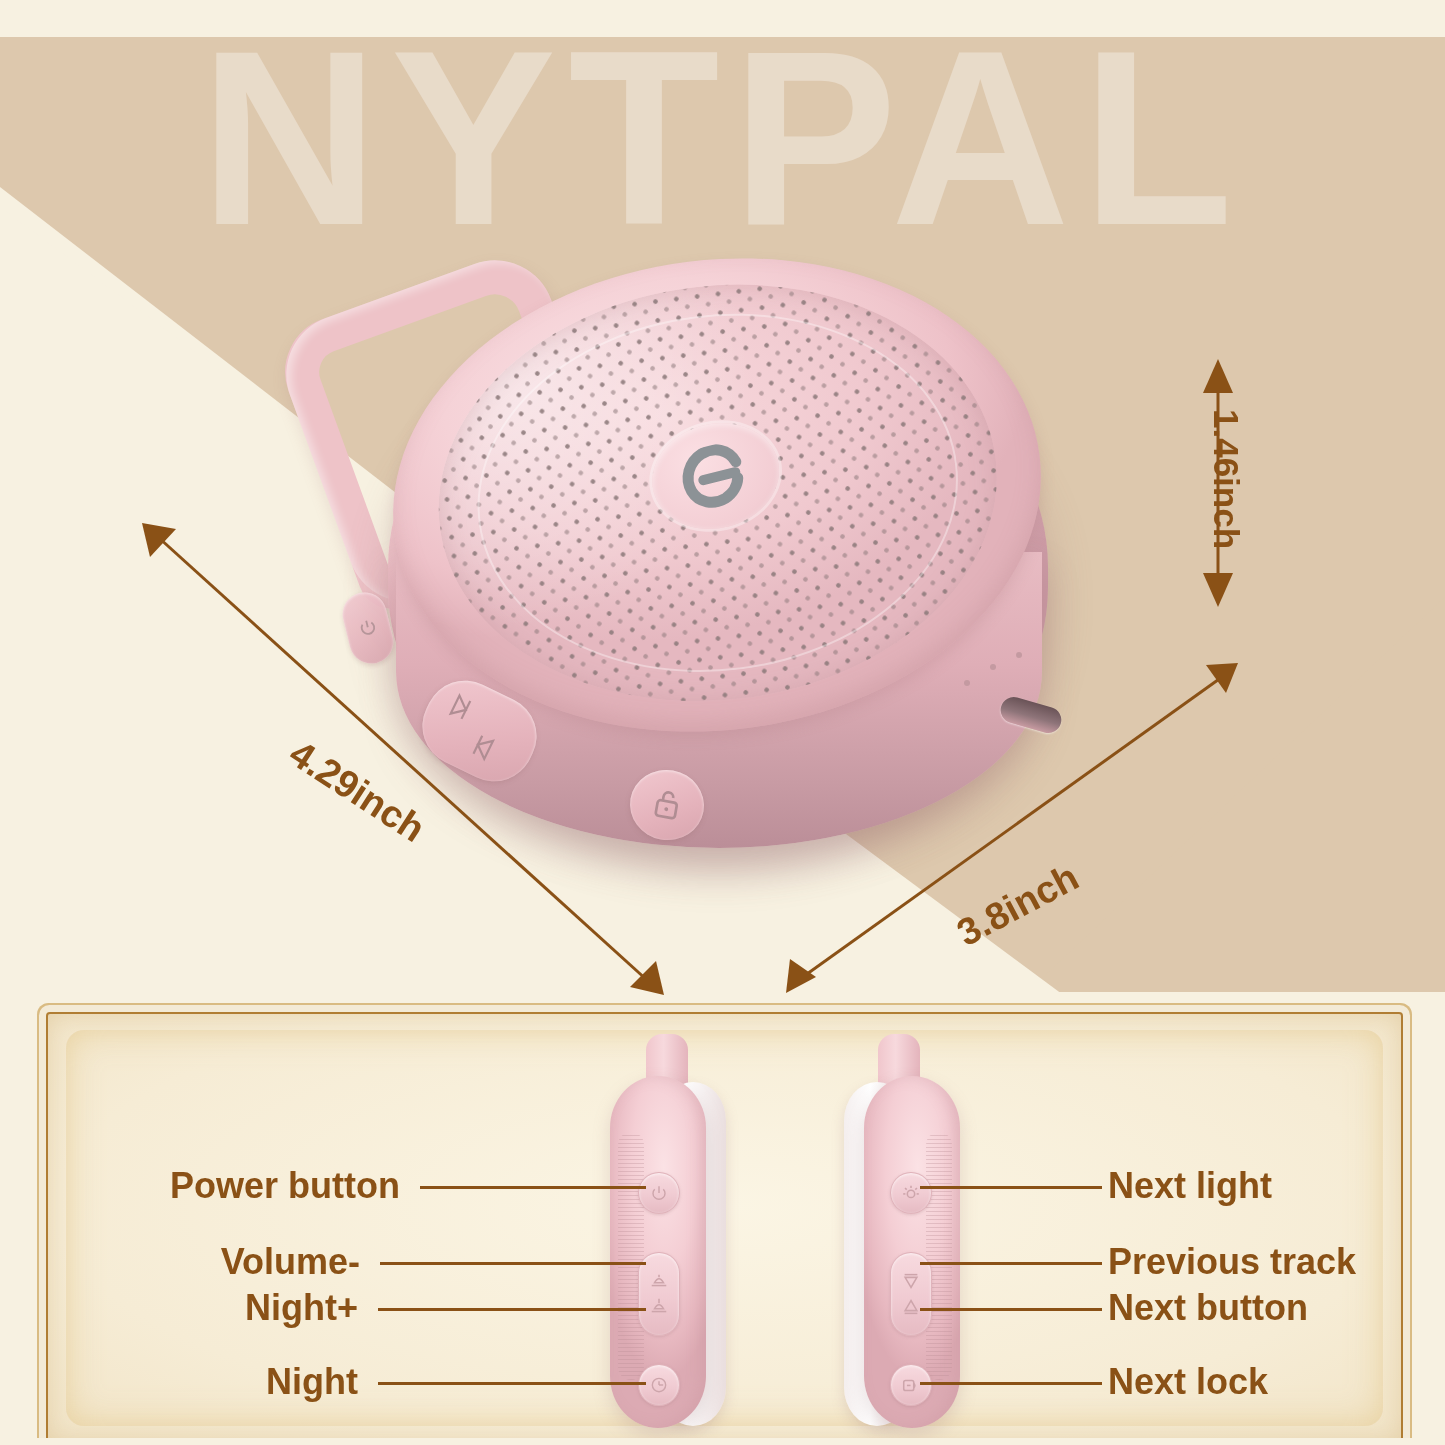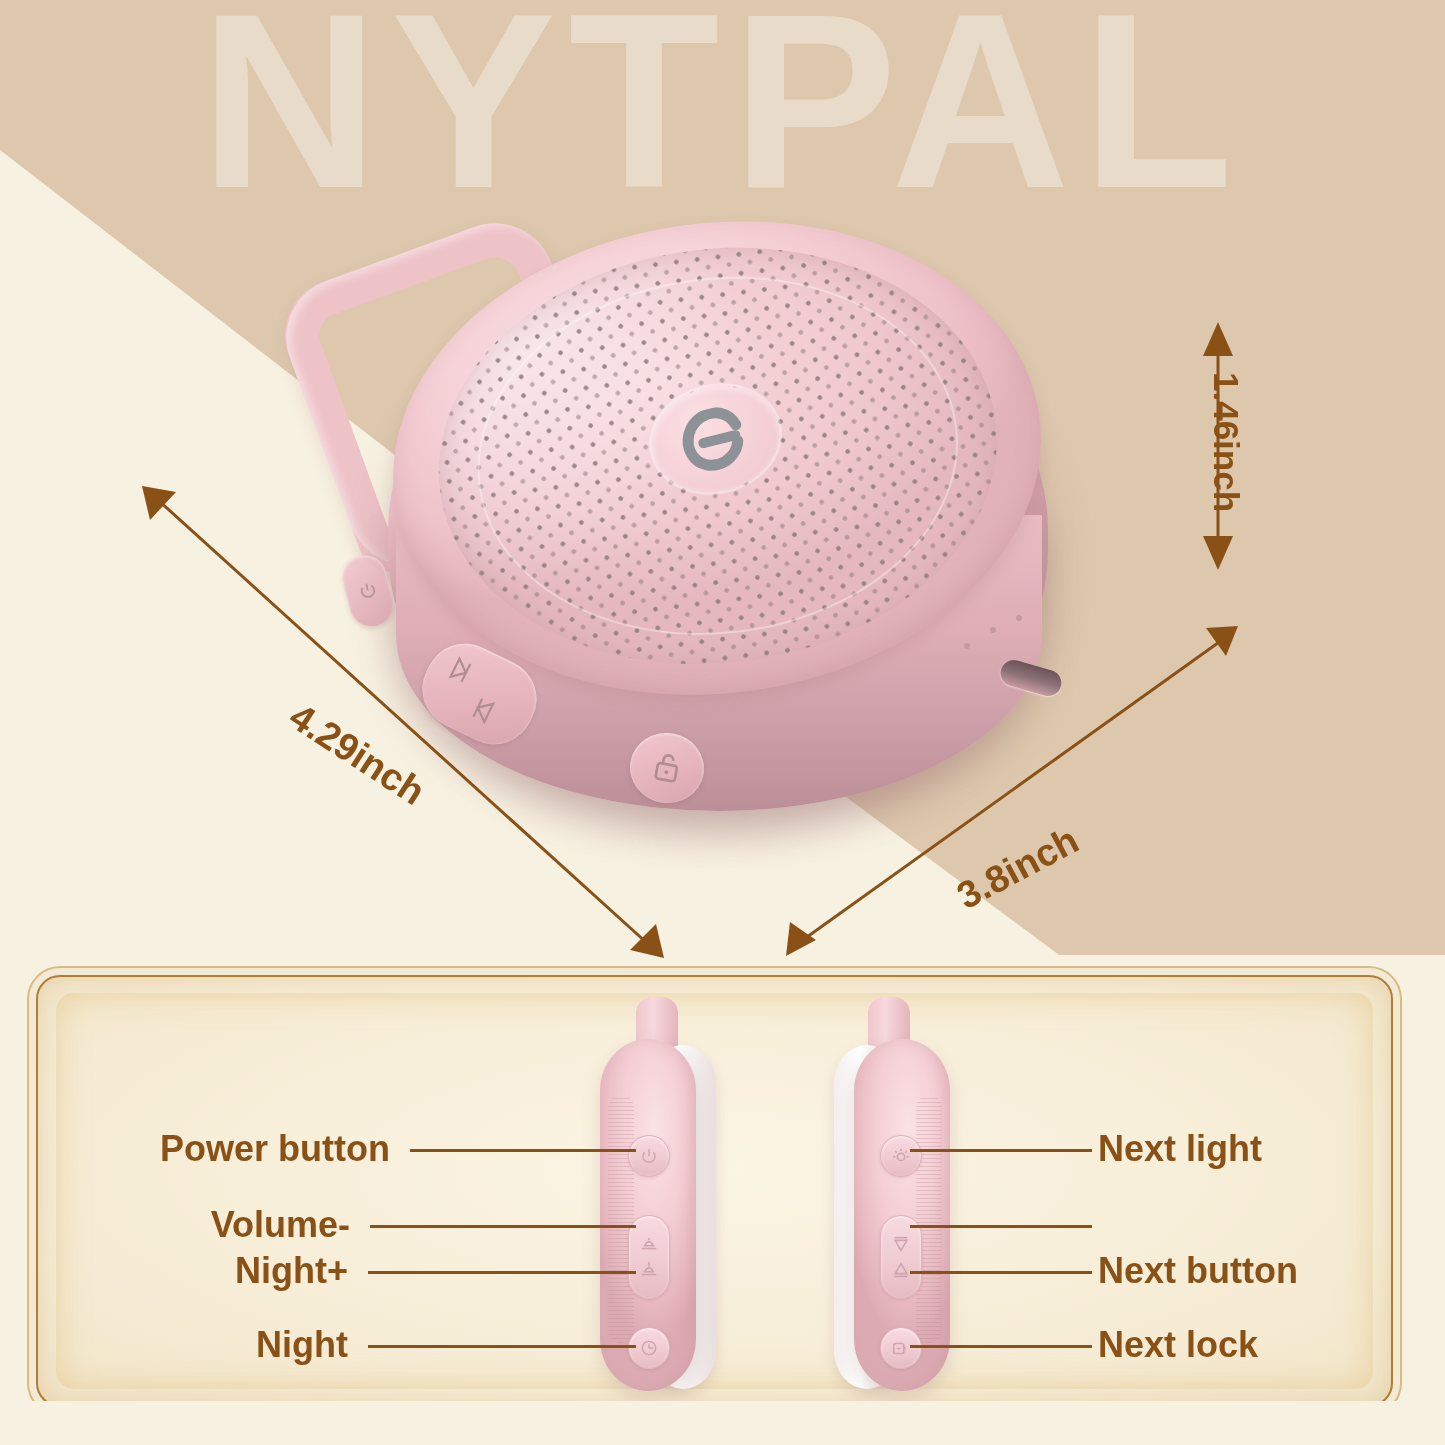--- a/index.html
+++ b/index.html
@@ -1,21 +1,21 @@
 <!DOCTYPE html>
 <html><head>
 <meta charset="utf-8">
 <style>
   html,body{margin:0;padding:0;}
   body{
     width:1445px;height:1445px;overflow:hidden;
     font-family:"Liberation Sans","DejaVu Sans",sans-serif;
     background:#f7f1e1;
   }
-  #stage{position:relative;width:1445px;height:1401px;overflow:hidden;background:#f7f1e1;}
+  #stage{position:relative;width:1445px;height:1401px;overflow:hidden;background:#f7f1e1;margin-top:37px;}
 
   
   .bg-tan-top{
     position:absolute;left:0;top:0;width:1445px;height:1000px;
     background:#ddc8ad;
     clip-path:polygon(0 0, 1445px 0, 1445px 1000px, 1100px 1000px, 0 150px);
   }
   .bg-tan-right{
     position:absolute;left:0;top:0;width:1445px;height:1000px;
     background:#ddc8ad;
@@ -148,22 +148,22 @@
     position:absolute;color:#8a5116;font-weight:700;
     font-family:"Liberation Sans","DejaVu Sans",sans-serif;
     white-space:nowrap;
   }
   .dim-v{left:1246px;top:372px;font-size:35px;transform:rotate(90deg);transform-origin:left top;}
   .dim-left{left:305px;top:695px;font-size:38px;transform:rotate(33deg);transform-origin:left top;}
   .dim-right{left:950px;top:880px;font-size:38px;transform:rotate(-28deg);transform-origin:left top;}
 
   
   .panel{
-    position:absolute;left:36px;top:975px;width:1353px;height:428px;
-    border-radius:24px;
+    position:absolute;left:46px;top:975px;width:1353px;height:428px;
+    border-radius:4px;
     background:
       radial-gradient(ellipse 85% 90% at 50% 45%, #fbf5e4 0%, #f6ecd5 58%, #efe0c0 100%);
     border:2px solid #b07d33;
     box-shadow:0 0 0 7px #f3ead6, 0 0 0 9px #d9bb82, inset 0 0 26px rgba(205,170,110,.38);
     overflow:hidden;
   }
   .panel-inner-glow{
     position:absolute;left:18px;top:16px;right:18px;bottom:16px;border-radius:18px;
     box-shadow:inset 0 0 34px rgba(230,205,150,.8);
     pointer-events:none;
@@ -397,17 +397,18 @@
     <div class="leader" style="left:872px;top:248px;width:182px;"></div>
     <div class="leader" style="left:872px;top:294px;width:182px;"></div>
     <div class="leader" style="left:872px;top:368px;width:182px;"></div>
 
     <div class="callout left" style="right:1001px;top:172px;">Power button</div>
     <div class="callout left" style="right:1041px;top:248px;text-align:right;">Volume-</div>
     <div class="callout left" style="right:1043px;top:294px;">Night+</div>
     <div class="callout left" style="right:1043px;top:368px;">Night</div>
 
     <div class="callout right" style="left:1060px;top:172px;">Next light</div>
+    <div class="callout right" style="left:1060px;top:248px;">Previous track</div>
     <div class="callout right" style="left:1060px;top:294px;">Next button</div>
     <div class="callout right" style="left:1060px;top:368px;">Next lock</div>
   </div>
 
 </div>
 
 </body></html>

